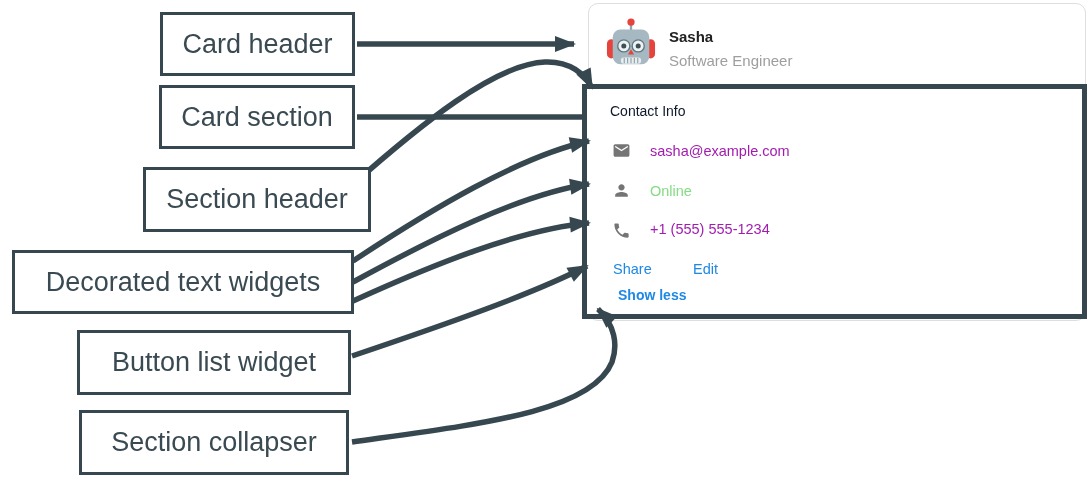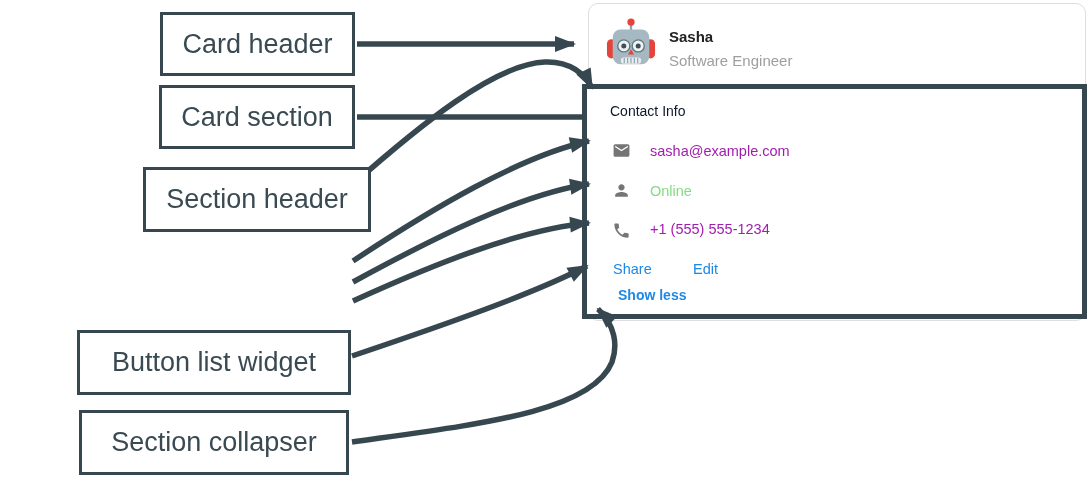--- a/index.html
+++ b/index.html
@@ -108,20 +108,23 @@
 
   <div class="label-box lb-1">
       <span>Card header</span>
     </div>
   <div class="label-box lb-2">
       <span>Card section</span>
     </div>
   <div class="label-box lb-3">
       <span>Section header</span>
     </div>
+  <div class="label-box lb-4">
+      <span>Decorated text widgets</span>
+    </div>
   <div class="label-box lb-5">
       <span>Button list widget</span>
     </div>
   <div class="label-box lb-6">
       <span>Section collapser</span>
     </div>
 
 </div>
 
 </body></html>

